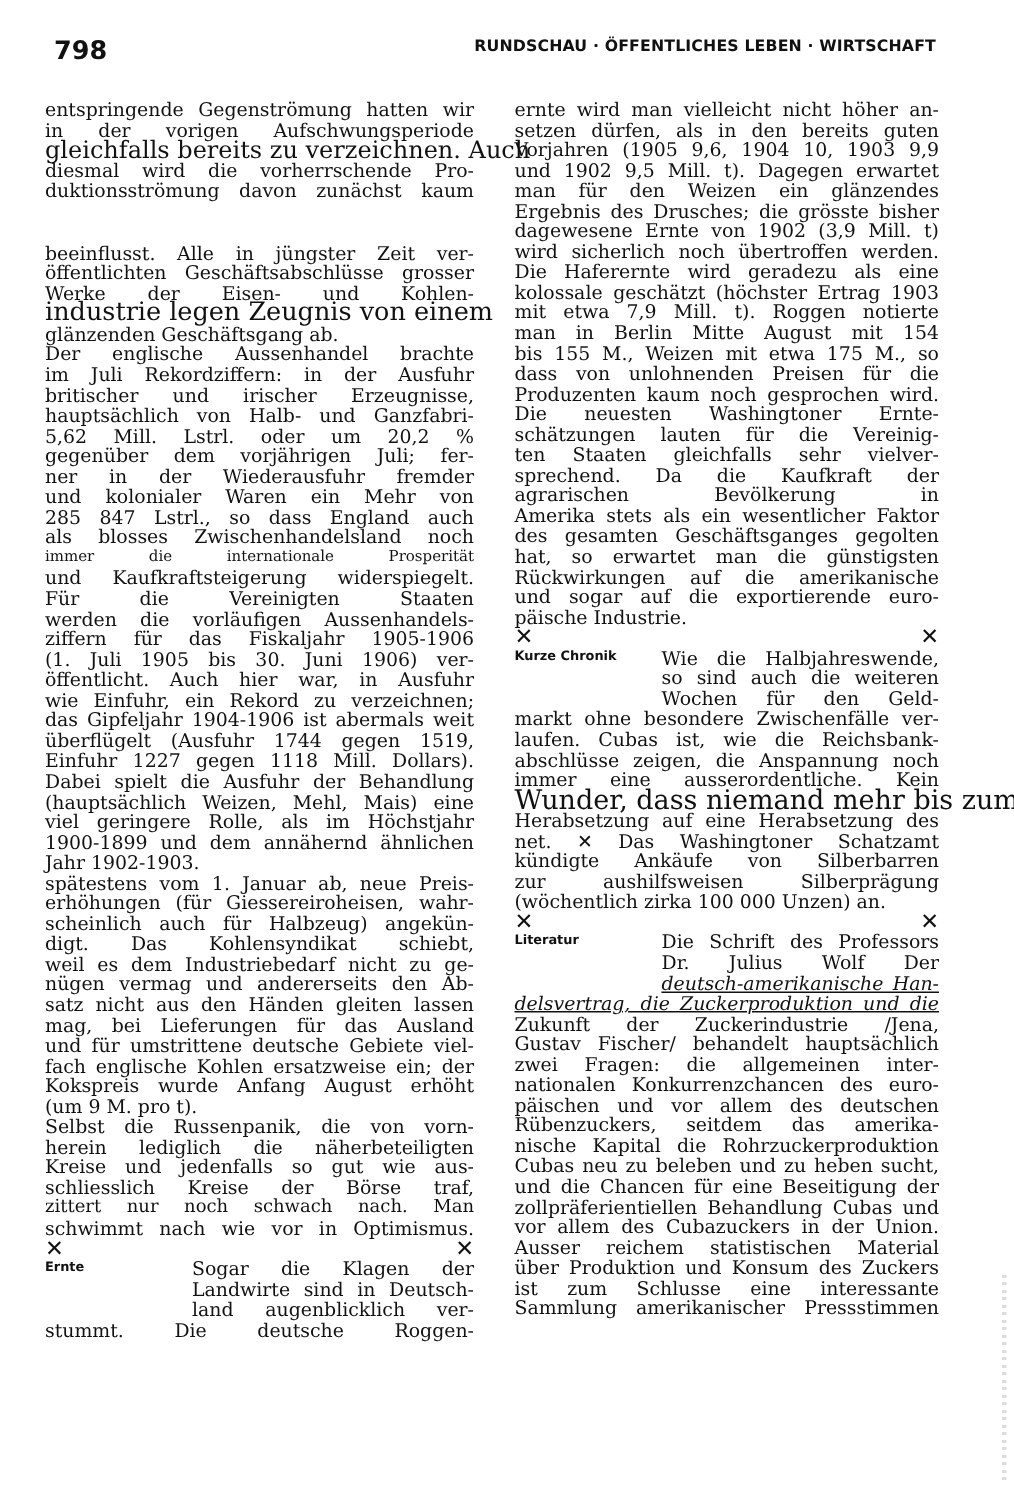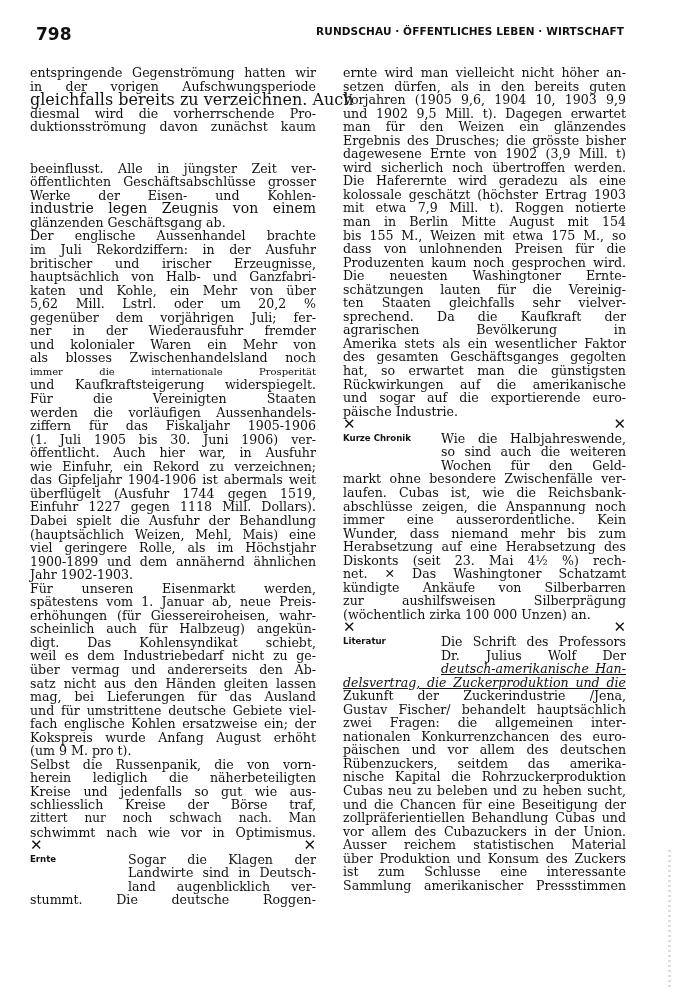--- a/index.html
+++ b/index.html
@@ -26,55 +26,54 @@
 
 <div class="col col-left">
   <span class="line" style="font-size: 12.6px;">entspringende Gegenströmung hatten wir</span>
   <span class="line" style="font-size: 12.6px;">in der vorigen Aufschwungsperiode</span>
   <span class="line" style="font-size: 16px;">gleichfalls bereits zu verzeichnen. Auch</span>
   <span class="line" style="font-size: 12.6px;">diesmal wird die vorherrschende Pro-</span>
   <span class="line" style="font-size: 12.6px;">duktionsströmung davon zunächst kaum</span>
   <span class="line" style="font-size: 12.6px; margin-top: 28px;">beeinflusst. Alle in jüngster Zeit ver-</span>
   <span class="line" style="font-size: 12.6px;">öffentlichten Geschäftsabschlüsse grosser</span>
   <span class="line" style="font-size: 12.6px;">Werke der Eisen- und Kohlen-</span>
-  <span class="line" style="font-size: 14px;">industrie legen Zeugnis von einem</span>
+  <span class="line" style="font-size: 17px;">industrie legen Zeugnis von einem</span>
   <span class="line last" style="font-size: 12.6px;">glänzenden Geschäftsgang ab.</span>
   <span class="line" style="font-size: 12.6px;">Der englische Aussenhandel brachte</span>
   <span class="line" style="font-size: 12.6px;">im Juli Rekordziffern: in der Ausfuhr</span>
   <span class="line" style="font-size: 12.6px;">britischer und irischer Erzeugnisse,</span>
   <span class="line" style="font-size: 12.6px;">hauptsächlich von Halb- und Ganzfabri-</span>
-  <span class="line" style="font-size: 12.6px;">katen und Kohle, ein Mehr von über</span>
   <span class="line" style="font-size: 12.6px;">5,62 Mill. Lstrl. oder um 20,2 %</span>
   <span class="line" style="font-size: 12.6px;">gegenüber dem vorjährigen Juli; fer-</span>
   <span class="line" style="font-size: 12.6px;">ner in der Wiederausfuhr fremder</span>
   <span class="line" style="font-size: 12.6px;">und kolonialer Waren ein Mehr von</span>
+  <span class="line" style="font-size: 12.6px;">285 847 Lstrl., so dass England auch</span>
   <span class="line" style="font-size: 12.6px;">als blosses Zwischenhandelsland noch</span>
   <span class="line" style="font-size: 10px;">immer die internationale Prosperität</span>
   <span class="line" style="font-size: 12.6px;">und Kaufkraftsteigerung widerspiegelt.</span>
   <span class="line" style="font-size: 12.6px;">Für die Vereinigten Staaten</span>
   <span class="line" style="font-size: 12.6px;">werden die vorläufigen Aussenhandels-</span>
   <span class="line" style="font-size: 12.6px;">ziffern für das Fiskaljahr 1905-1906</span>
   <span class="line" style="font-size: 12.6px;">(1. Juli 1905 bis 30. Juni 1906) ver-</span>
   <span class="line" style="font-size: 12.6px;">öffentlicht. Auch hier war, in Ausfuhr</span>
   <span class="line" style="font-size: 12.6px;">wie Einfuhr, ein Rekord zu verzeichnen;</span>
   <span class="line" style="font-size: 12.6px;">das Gipfeljahr 1904-1906 ist abermals weit</span>
   <span class="line" style="font-size: 12.6px;">überflügelt (Ausfuhr 1744 gegen 1519,</span>
   <span class="line" style="font-size: 12.6px;">Einfuhr 1227 gegen 1118 Mill. Dollars).</span>
   <span class="line" style="font-size: 12.6px;">Dabei spielt die Ausfuhr der Behandlung</span>
   <span class="line" style="font-size: 12.6px;">(hauptsächlich Weizen, Mehl, Mais) eine</span>
   <span class="line" style="font-size: 12.6px;">viel geringere Rolle, als im Höchstjahr</span>
   <span class="line" style="font-size: 12.6px;">1900-1899 und dem annähernd ähnlichen</span>
   <span class="line last" style="font-size: 12.6px;">Jahr 1902-1903.</span>
-  <span class="line" style="font-size: 12.6px;">Für unseren Eisenmarkt werden,</span>
   <span class="line" style="font-size: 12.6px;">spätestens vom 1. Januar ab, neue Preis-</span>
   <span class="line" style="font-size: 12.6px;">erhöhungen (für Giessereiroheisen, wahr-</span>
   <span class="line" style="font-size: 12.6px;">scheinlich auch für Halbzeug) angekün-</span>
   <span class="line" style="font-size: 12.6px;">digt. Das Kohlensyndikat schiebt,</span>
   <span class="line" style="font-size: 12.6px;">weil es dem Industriebedarf nicht zu ge-</span>
-  <span class="line" style="font-size: 12.6px;">über vermag und andererseits den Ab-</span>
+  <span class="line" style="font-size: 12.6px;">nügen vermag und andererseits den Ab-</span>
   <span class="line" style="font-size: 12.6px;">satz nicht aus den Händen gleiten lassen</span>
   <span class="line" style="font-size: 12.6px;">mag, bei Lieferungen für das Ausland</span>
   <span class="line" style="font-size: 12.6px;">und für umstrittene deutsche Gebiete viel-</span>
   <span class="line" style="font-size: 12.6px;">fach englische Kohlen ersatzweise ein; der</span>
   <span class="line" style="font-size: 12.6px;">Kokspreis wurde Anfang August erhöht</span>
   <span class="line last" style="font-size: 12.6px;">(um 9 M. pro t).</span>
   <span class="line" style="font-size: 12.6px;">Selbst die Russenpanik, die von vorn-</span>
   <span class="line" style="font-size: 12.6px;">herein lediglich die näherbeteiligten</span>
   <span class="line" style="font-size: 12.6px;">Kreise und jedenfalls so gut wie aus-</span>
   <span class="line" style="font-size: 12.6px;">schliesslich Kreise der Börse traf,</span>
@@ -132,23 +131,22 @@
     <span class="sidenote">Kurze Chronik</span>
     <div style="margin-left: 98px;">
       <span class="hang" style="font-size: 12.6px;">Wie die Halbjahreswende,</span>
       <span class="hang" style="font-size: 12.6px;">so sind auch die weiteren</span>
       <span class="hang" style="font-size: 12.6px;">Wochen für den Geld-</span>
     </div>
     <span class="line" style="font-size: 12.6px;">markt ohne besondere Zwischenfälle ver-</span>
     <span class="line" style="font-size: 12.6px;">laufen. Cubas ist, wie die Reichsbank-</span>
     <span class="line" style="font-size: 12.6px;">abschlüsse zeigen, die Anspannung noch</span>
     <span class="line" style="font-size: 12.6px;">immer eine ausserordentliche. Kein</span>
-    <span class="line" style="font-size: 13px;">Wunder, dass niemand mehr bis zum</span>
+    <span class="line" style="font-size: 18px;">Wunder, dass niemand mehr bis zum</span>
     <span class="line" style="font-size: 12.6px;">Herabsetzung auf eine Herabsetzung des</span>
-    <span class="line" style="font-size: 12.6px;">Diskonts (seit 23. Mai 4½ %) rech-</span>
     <span class="line" style="font-size: 12.6px;">net. ✕ Das Washingtoner Schatzamt</span>
     <span class="line" style="font-size: 12.6px;">kündigte Ankäufe von Silberbarren</span>
     <span class="line" style="font-size: 12.6px;">zur aushilfsweisen Silberprägung</span>
     <span class="line last" style="font-size: 12.6px;">(wöchentlich zirka 100 000 Unzen) an.</span>
   </div>
 
   <div class="marker-row">
     <span>✕</span>
     <span>✕</span>
   </div>

